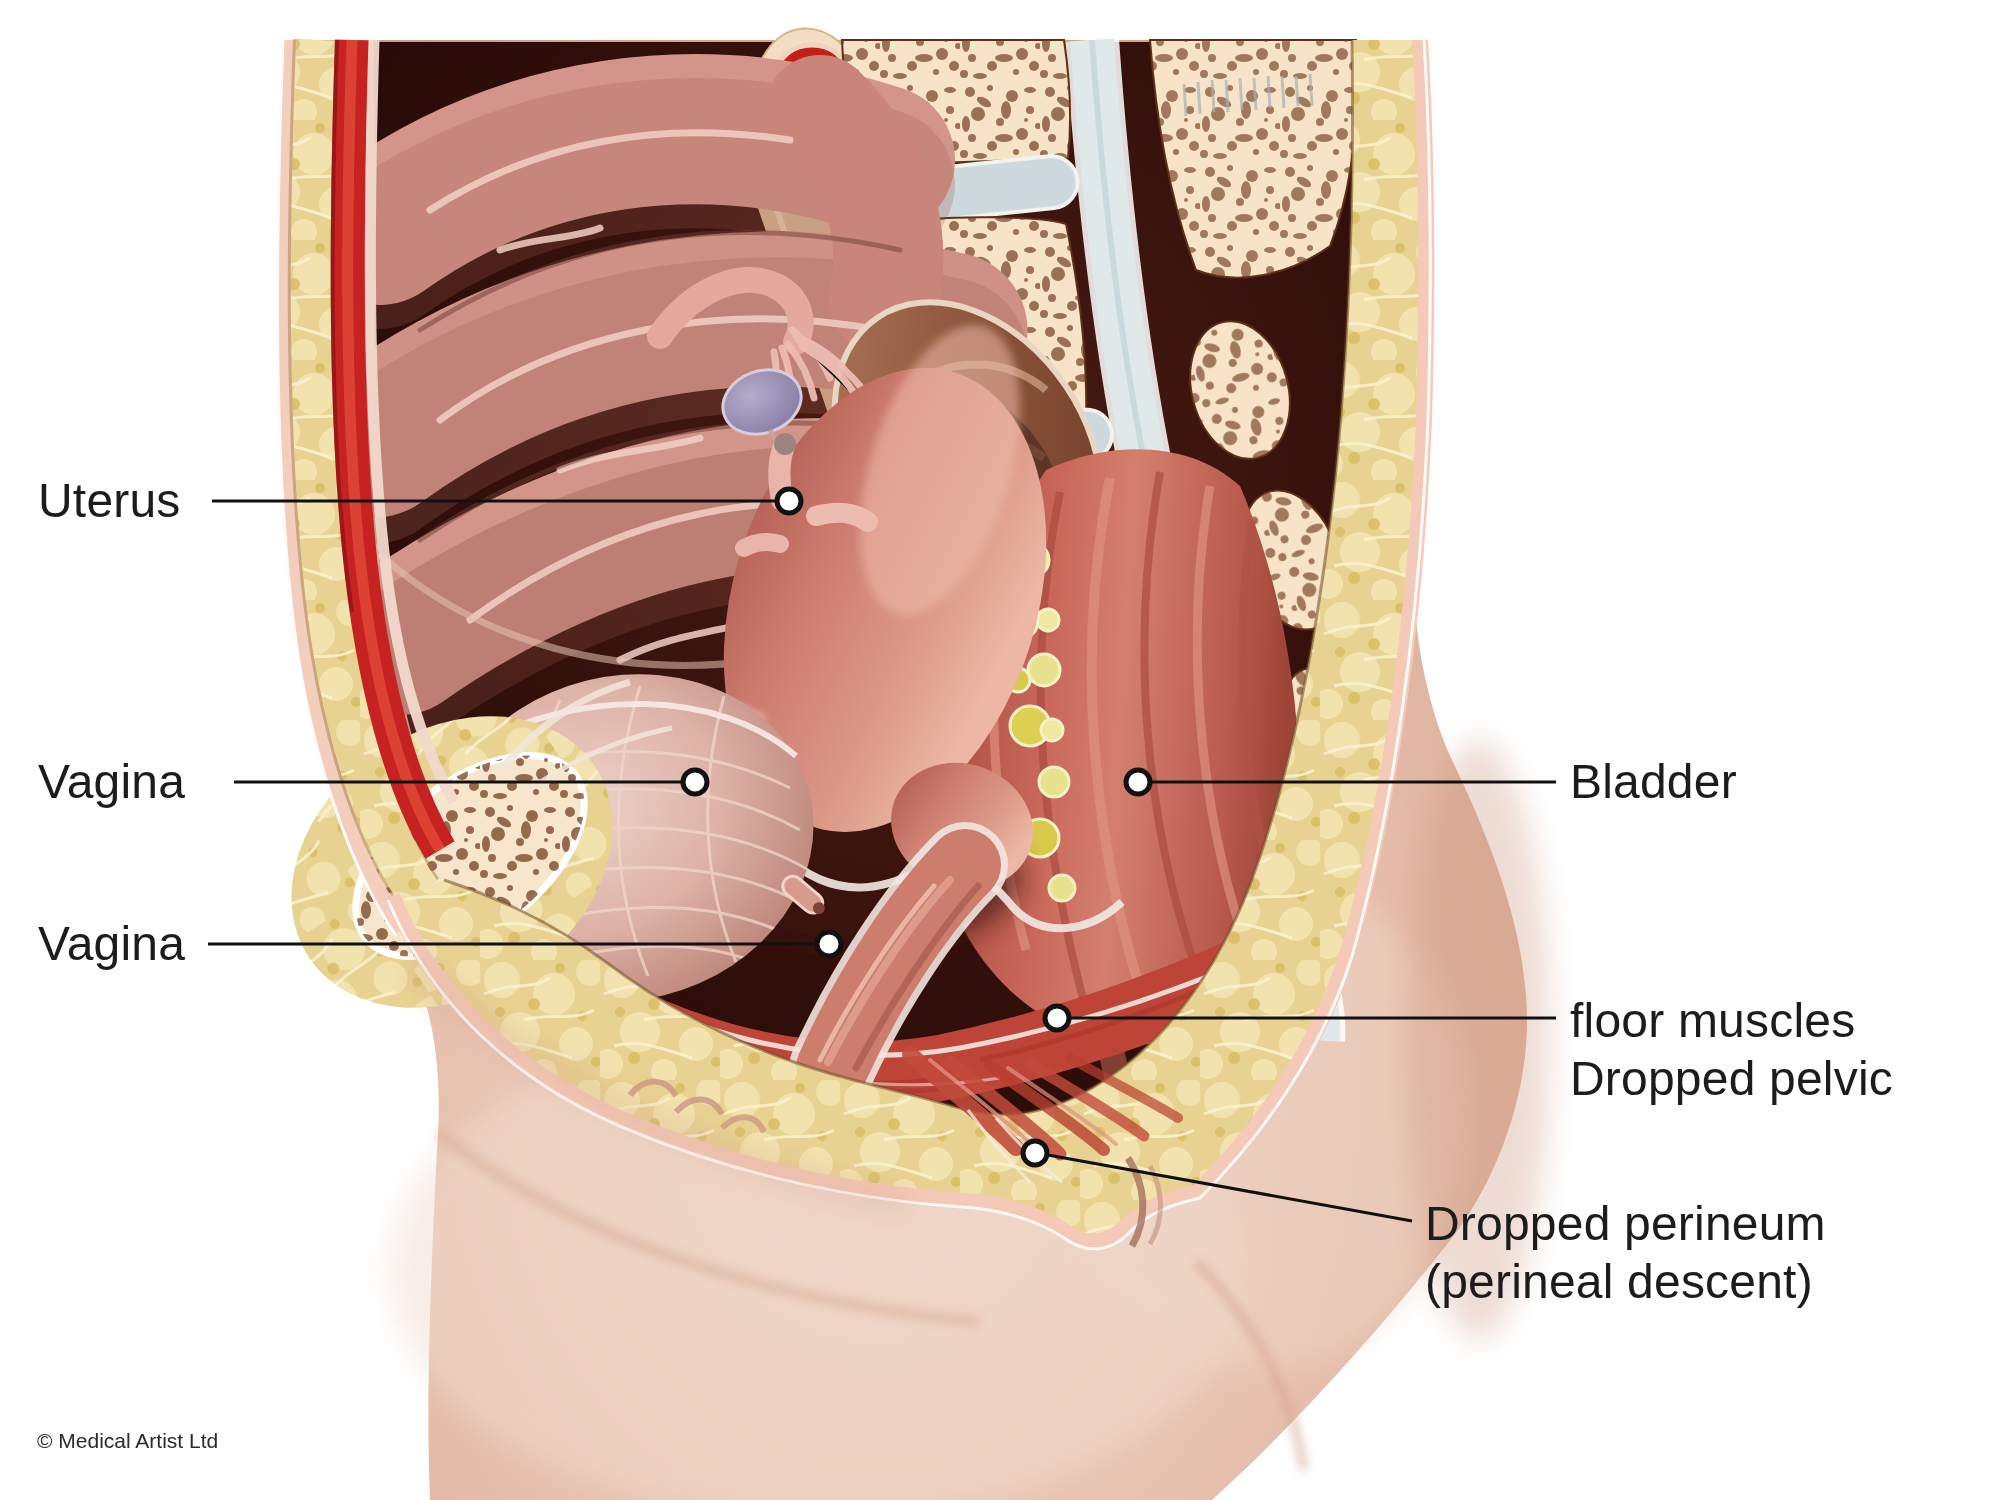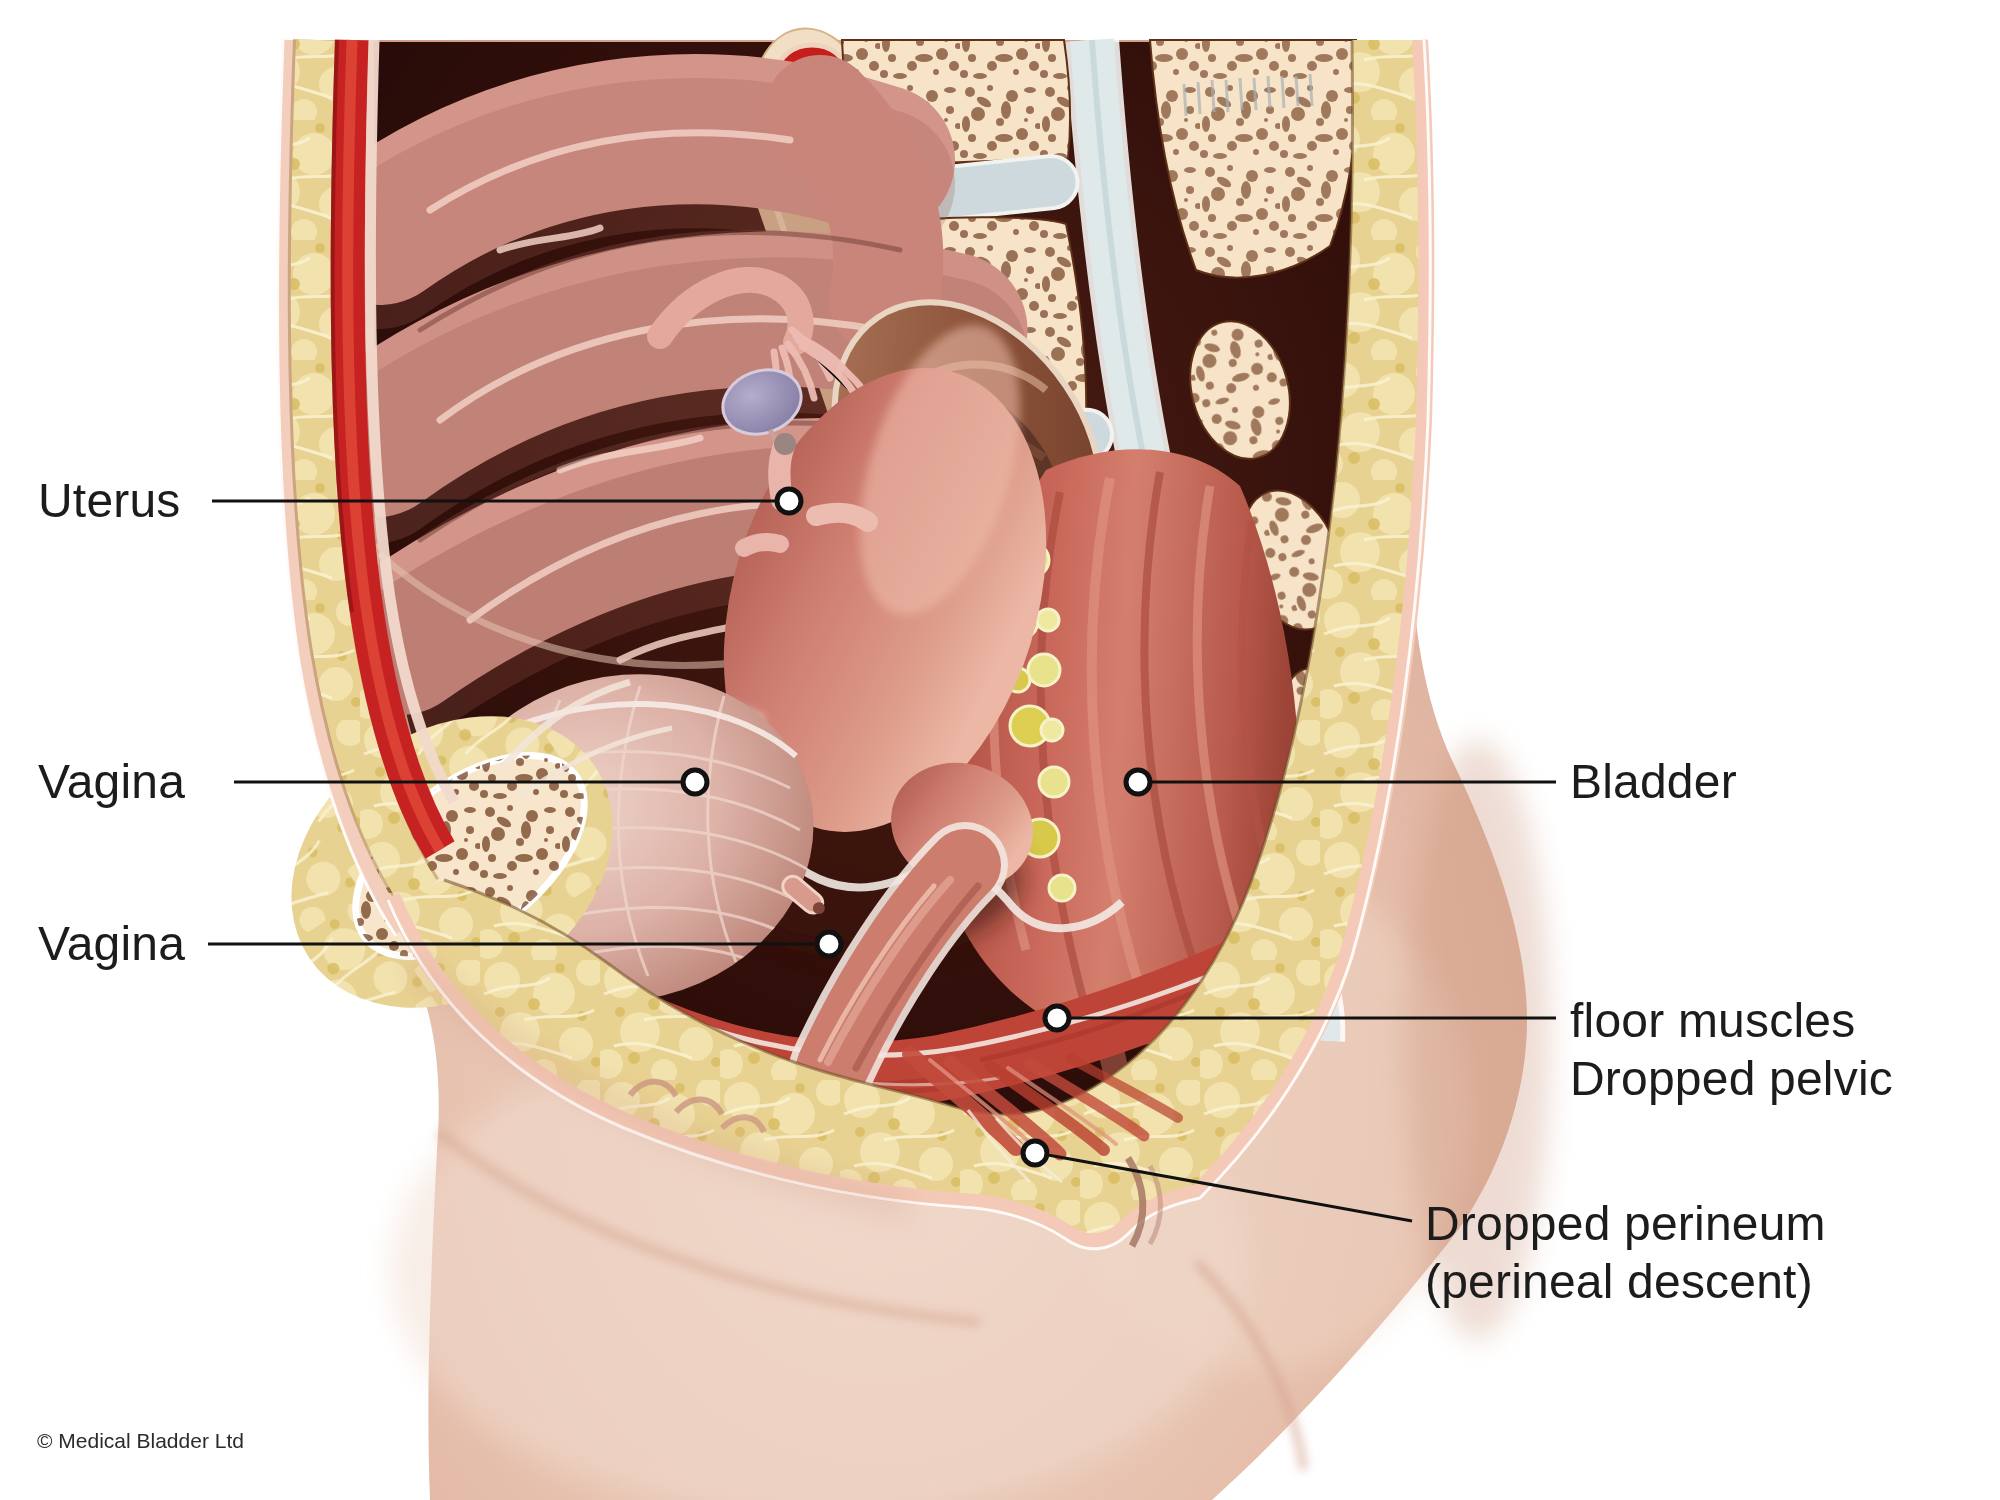--- a/index.html
+++ b/index.html
@@ -430,15 +430,15 @@
 <div class="lbl" style="left:38px;top:915px">Vagina</div>
 <div class="lbl" style="left:1570px;top:753px">Bladder</div>
 <div class="lbl" style="left:1570px;top:992px">
   <div>floor muscles</div>
   <div>Dropped pelvic</div>
 </div>
 <div class="lbl" style="left:1425px;top:1195px">
   <div>Dropped perineum</div>
   <div>(perineal descent)</div>
 </div>
-<div class="copyright">© Medical Bladder Ltd</div>
+<div class="copyright">© Medical Artist Ltd</div>
 
 </div>
 
 </body></html>

